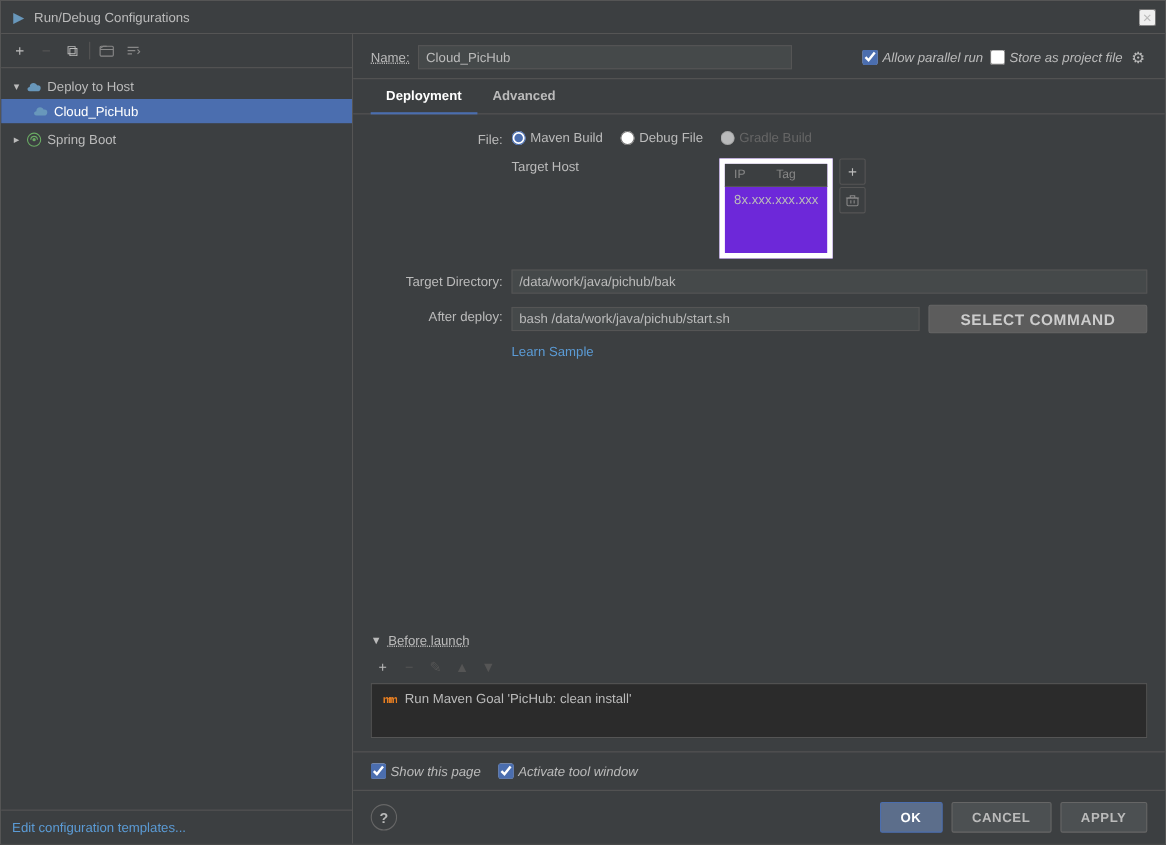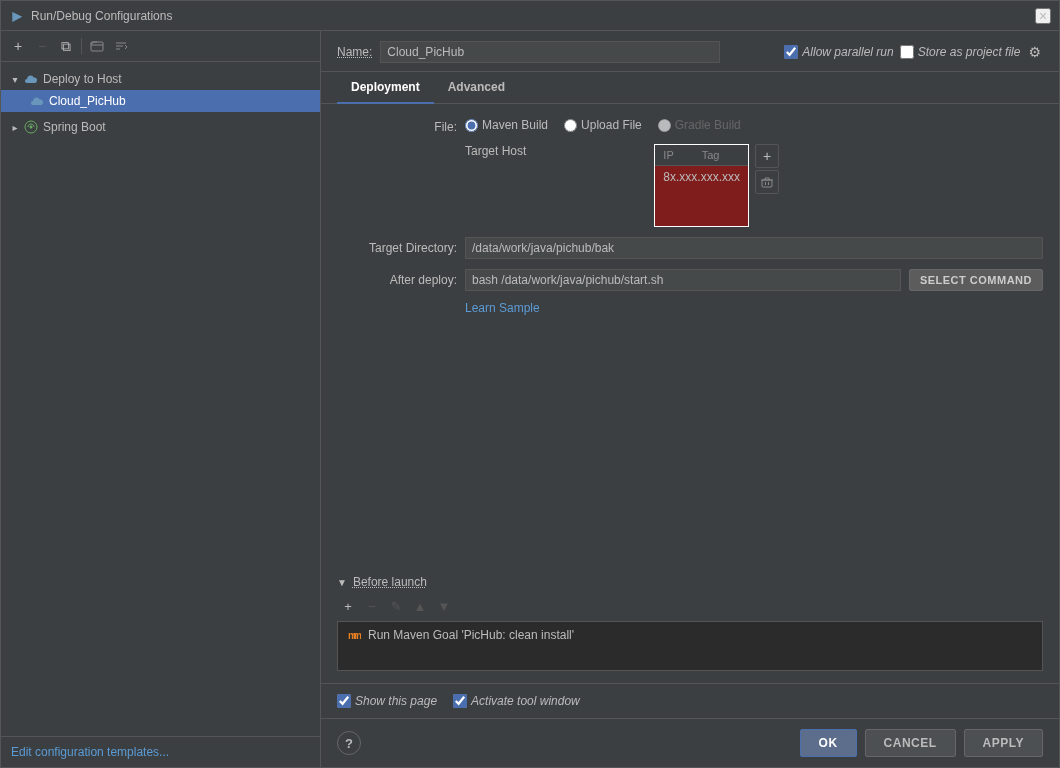--- a/index.html
+++ b/index.html
@@ -307,22 +307,22 @@
     }
 
     .target-host-container {
       display: flex;
       gap: 6px;
       margin-left: 128px;
     }
 
     .target-host-table-wrapper {
       flex: 1;
-      border: 1px solid #ffffff;
-      background: #7f1d1d;
+      border: 5px solid #ffffff;
+      background: #6d28d9;
     }
     .table-header {
       display: flex;
       background: #3c3f41;
       border-bottom: 1px solid #555;
       padding: 4px 8px;
     }
     .th {
       font-size: 11px;
       color: #888;
@@ -377,22 +377,22 @@
     .after-deploy-row {
       display: flex;
       align-items: center;
       gap: 8px;
     }
 
     .select-command-btn {
       background: #5c5c5c;
       border: 1px solid #666;
       color: #ccc;
-      padding: 4px 10px;
-      font-size: 11px;
+      padding: 4px 28px;
+      font-size: 14px;
       cursor: pointer;
       white-space: nowrap;
       font-weight: 600;
       letter-spacing: 0.5px;
       border-radius: 2px;
     }
 
     .learn-sample-link {
       color: #5b9bd5;
       text-decoration: none;
@@ -635,21 +635,21 @@
 
         <div class="form-row">
           <span class="form-label">File:</span>
           <div class="radio-group">
             <label class="radio-option">
               <input type="radio" name="file-type" checked="" style="">
               <span>Maven Build</span>
             </label>
             <label class="radio-option">
               <input type="radio" name="file-type" style="">
-              <span>Upload File</span>
+              <span>Debug File</span>
             </label>
             <label class="radio-option disabled">
               <input type="radio" name="file-type" disabled="" style="">
               <span style="color:#666;">Gradle Build</span>
             </label>
           </div>
         </div>
 
         <div class="target-host-section">
           <span class="target-host-label">Target Host</span>

